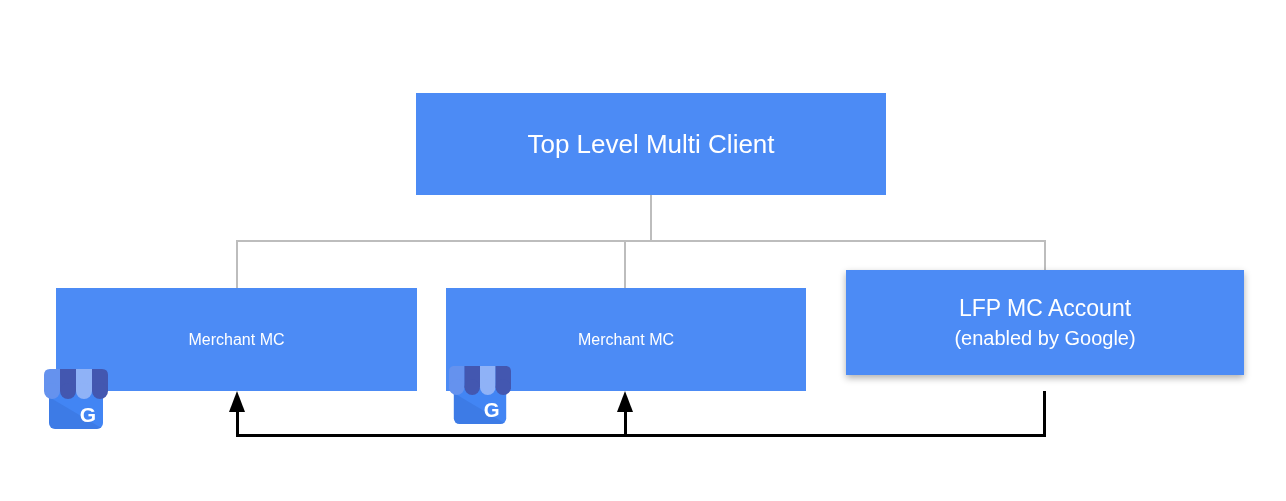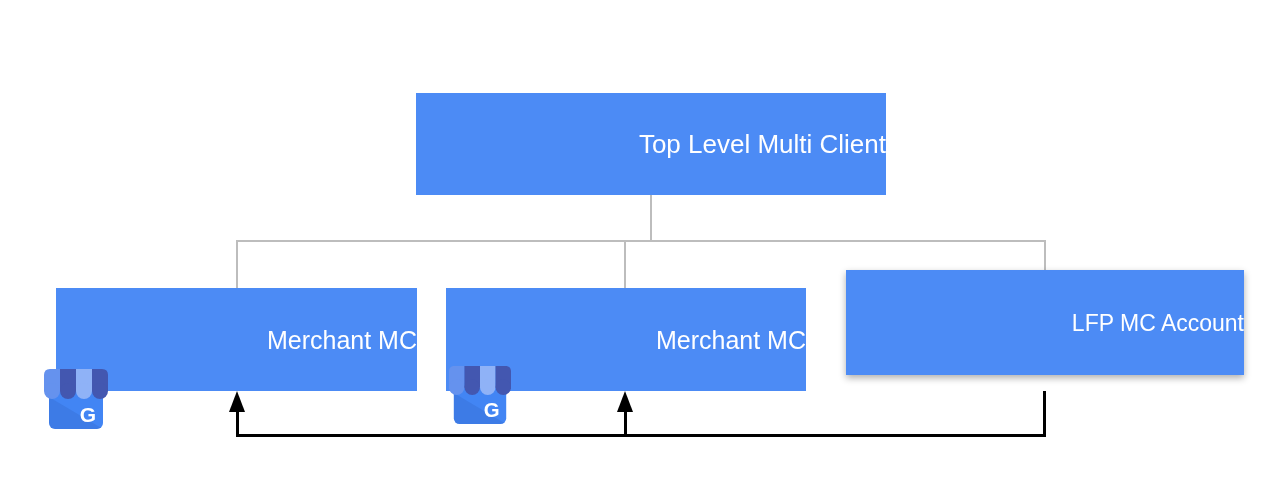--- a/index.html
+++ b/index.html
@@ -11,31 +11,31 @@
     background: #ffffff;
     font-family: "Liberation Sans", sans-serif;
     overflow: hidden;
   }
   .node {
     position: absolute;
     background: #4C8BF5;
     color: #ffffff;
     display: flex;
     flex-direction: column;
-    align-items: flex-end;
+    align-items: center;
     justify-content: center;
     text-align: center;
   }
   .node .line { display: block; }
   #root-node {
     left: 416px; top: 93px; width: 470px; height: 102px;
     font-size: 26px; line-height: 40px;
   }
   .child-node {
-    font-size: 25px; line-height: 30px;
+    font-size: 16px; line-height: 30px;
   }
   #child-node-1 { left: 56px;  top: 288px; width: 361px; height: 103px; }
   #child-node-2 { left: 446px; top: 288px; width: 360px; height: 103px; }
   #child-node-3 {
     left: 846px; top: 270px; width: 398px; height: 105px;
     font-size: 23px;
     box-shadow: 0 3px 7px rgba(0,0,0,0.32);
   }
   #child-node-3 .line-2 { font-size: 20px; }
 
@@ -92,20 +92,21 @@
   <div class="node child-node" id="child-node-1">
     <span class="line line-1">Merchant MC</span>
   </div>
 
   <div class="node child-node" id="child-node-2">
     <span class="line line-1">Merchant MC</span>
   </div>
 
   <div class="node child-node" id="child-node-3">
     <span class="line line-1">LFP MC Account</span>
+    <span class="line line-2">(enabled by Google)</span>
   </div>
 
   <svg class="gmb-icon" id="gmb-icon-1" viewBox="0 0 68 64">
     <defs>
       <clipPath id="aw1">
           <path d="M2,36 L2,8 Q2,2 8,2 L60,2 Q66,2 66,8 L66,36 Z"></path>
         </clipPath>
       <clipPath id="bd1">
           <rect x="7" y="20" width="54" height="42" rx="6"></rect>
         </clipPath>

